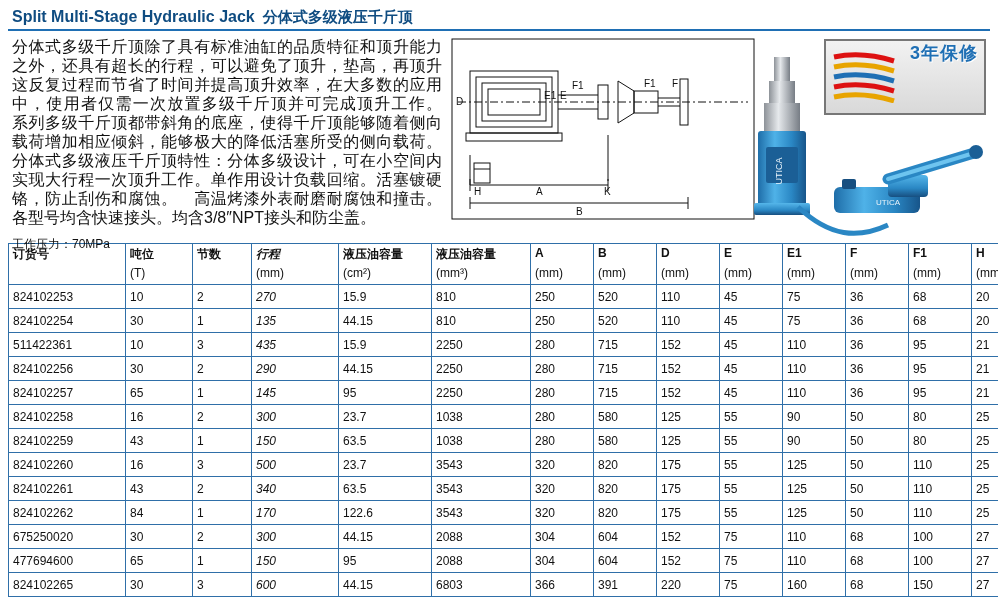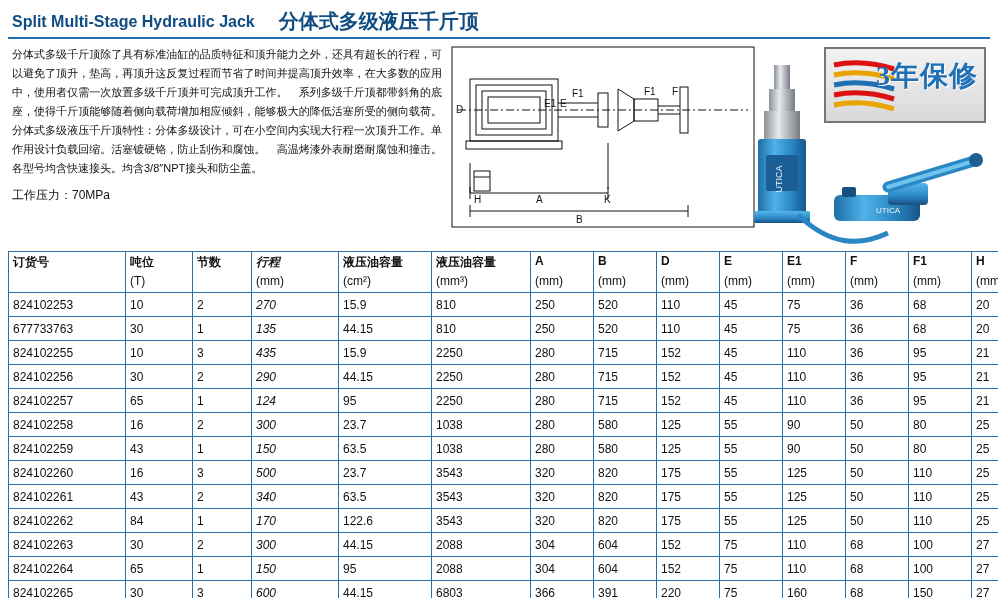--- a/index.html
+++ b/index.html
@@ -12,45 +12,45 @@
     position:relative;
   }
   .page{
     position:relative;
     width:998px;height:598px;
     box-sizing:border-box;
     padding:6px 8px 0 8px;
   }
   
   .title-bar{
-    display:flex;align-items:center;gap:24px;
+    display:flex;align-items:flex-start;gap:8px;
     padding:2px 0 2px 4px;
     border-bottom:2px solid #1f6fb4;
     width:100%;
     box-sizing:border-box;
   }
   .title-en{
     font-size:16px;font-weight:bold;color:#0f4c81;letter-spacing:0px;
   }
   .title-cn{
-    font-size:20px;font-weight:bold;color:#0f4c81;
+    font-size:15px;font-weight:bold;color:#0f4c81;
   }
   
   .top-area{
     display:flex;
     width:100%;
     height:210px;
   }
   .desc-col{
     width:440px;
     padding:6px 6px 0 4px;
     box-sizing:border-box;
   }
   .desc-text{
-    font-size:11px;
+    font-size:16px;
     line-height:19px;
     color:#111;
     text-align:justify;
     white-space:pre-wrap;
   }
   .pressure{
     font-size:12px;
     line-height:19px;
     margin-top:8px;
     color:#111;
@@ -68,25 +68,24 @@
   .badge{
     position:absolute;
     right:4px;top:8px;
     width:158px;height:72px;
     border:2px solid #777;
     background:linear-gradient(#f2f2f2,#d9d9d9);
     overflow:hidden;
   }
   .badge .b-text{
     position:absolute;
-    right:6px;top:8px;
-    font-size:28px;font-weight:bold;color:#1f6fb4;
+    right:6px;top:0;
+    font-size:18px;font-weight:bold;color:#1f6fb4;
     letter-spacing:1px;
     text-shadow:1px 1px 0 #fff;
-    font-family:Liberation Serif, serif;
   }
   .badge .stripe{
     position:absolute;left:6px;top:10px;width:64px;height:52px;
   }
   .jack-img{
     position:absolute;
     right:2px;top:16px;
     width:250px;height:196px;
   }
   
@@ -306,37 +305,37 @@
           <td class="c6">250</td>
           <td class="c7">520</td>
           <td class="c8">110</td>
           <td class="c9">45</td>
           <td class="c10">75</td>
           <td class="c11">36</td>
           <td class="c12">68</td>
           <td class="c13">20</td>
         </tr>
         <tr>
-          <td class="c0">677733763</td>
+          <td class="c0">824102254</td>
           <td class="c1">30</td>
           <td class="c2">1</td>
           <td class="c3">135</td>
           <td class="c4">44.15</td>
           <td class="c5">810</td>
           <td class="c6">250</td>
           <td class="c7">520</td>
           <td class="c8">110</td>
           <td class="c9">45</td>
           <td class="c10">75</td>
           <td class="c11">36</td>
           <td class="c12">68</td>
           <td class="c13">20</td>
         </tr>
         <tr>
-          <td class="c0">824102255</td>
+          <td class="c0">511422361</td>
           <td class="c1">10</td>
           <td class="c2">3</td>
           <td class="c3">435</td>
           <td class="c4">15.9</td>
           <td class="c5">2250</td>
           <td class="c6">280</td>
           <td class="c7">715</td>
           <td class="c8">152</td>
           <td class="c9">45</td>
           <td class="c10">110</td>
@@ -357,21 +356,21 @@
           <td class="c9">45</td>
           <td class="c10">110</td>
           <td class="c11">36</td>
           <td class="c12">95</td>
           <td class="c13">21</td>
         </tr>
         <tr>
           <td class="c0">824102257</td>
           <td class="c1">65</td>
           <td class="c2">1</td>
-          <td class="c3">124</td>
+          <td class="c3">145</td>
           <td class="c4">95</td>
           <td class="c5">2250</td>
           <td class="c6">280</td>
           <td class="c7">715</td>
           <td class="c8">152</td>
           <td class="c9">45</td>
           <td class="c10">110</td>
           <td class="c11">36</td>
           <td class="c12">95</td>
           <td class="c13">21</td>
@@ -450,37 +449,37 @@
           <td class="c6">320</td>
           <td class="c7">820</td>
           <td class="c8">175</td>
           <td class="c9">55</td>
           <td class="c10">125</td>
           <td class="c11">50</td>
           <td class="c12">110</td>
           <td class="c13">25</td>
         </tr>
         <tr>
-          <td class="c0">824102263</td>
+          <td class="c0">675250020</td>
           <td class="c1">30</td>
           <td class="c2">2</td>
           <td class="c3">300</td>
           <td class="c4">44.15</td>
           <td class="c5">2088</td>
           <td class="c6">304</td>
           <td class="c7">604</td>
           <td class="c8">152</td>
           <td class="c9">75</td>
           <td class="c10">110</td>
           <td class="c11">68</td>
           <td class="c12">100</td>
           <td class="c13">27</td>
         </tr>
         <tr>
-          <td class="c0">824102264</td>
+          <td class="c0">477694600</td>
           <td class="c1">65</td>
           <td class="c2">1</td>
           <td class="c3">150</td>
           <td class="c4">95</td>
           <td class="c5">2088</td>
           <td class="c6">304</td>
           <td class="c7">604</td>
           <td class="c8">152</td>
           <td class="c9">75</td>
           <td class="c10">110</td>

